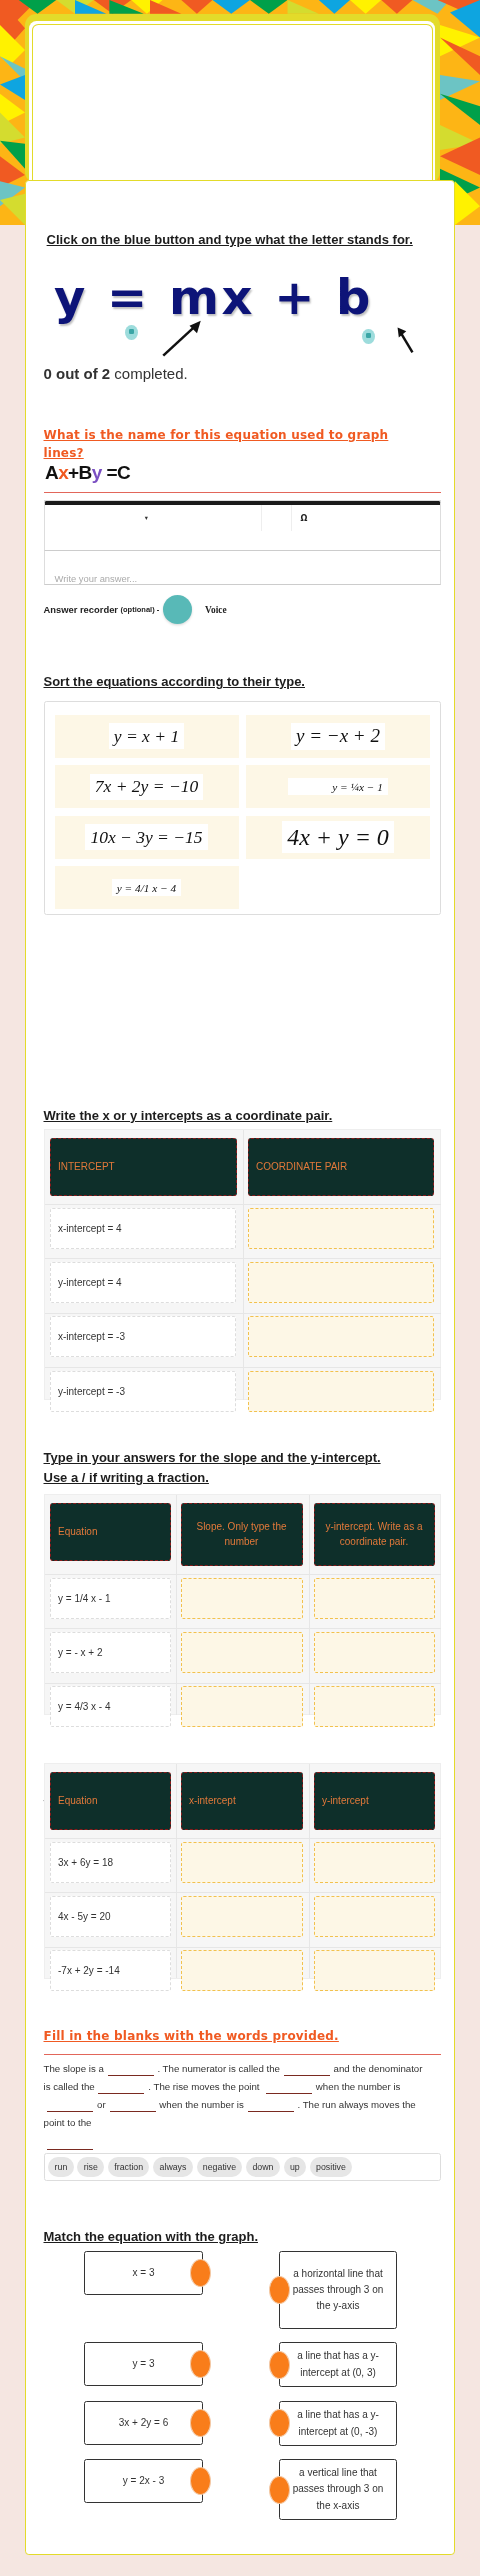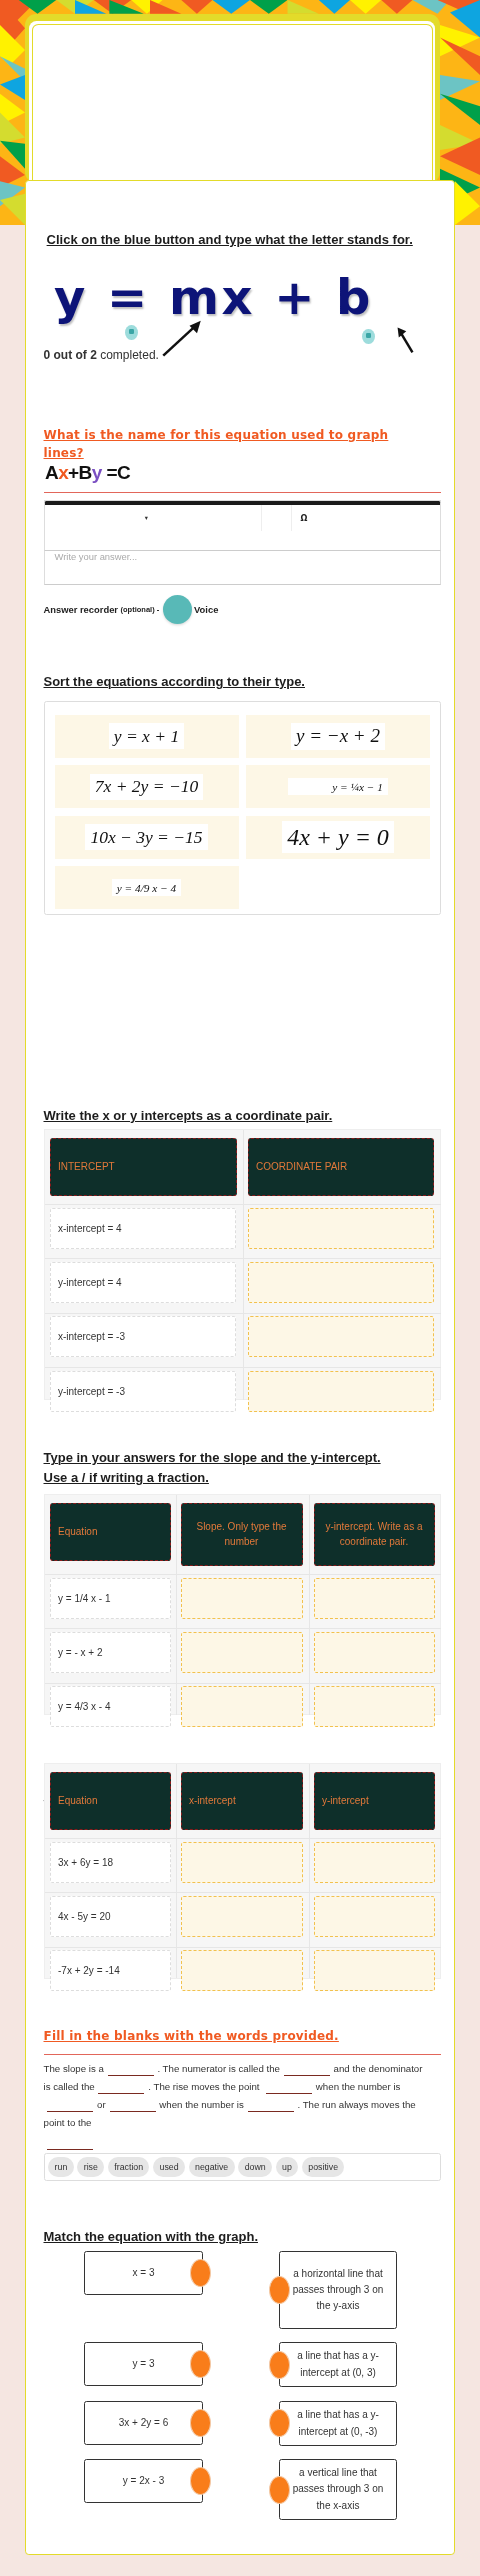--- a/index.html
+++ b/index.html
@@ -152,50 +152,50 @@
       <polygon points="70,4 52,12 64,24" fill="#111"></polygon>
     </svg>
     <svg style="position:absolute; left:341px; top:56px;" width="25" height="31" viewBox="0 0 40 50">
       <line x1="28" y1="44" x2="10" y2="14" stroke="#111" stroke-width="4"></line>
       <polygon points="4,4 18,10 6,20" fill="#111"></polygon>
     </svg>
   </div>
   <div class="abs hotspot" style="left:99px; top:144px;"></div>
   <div class="abs hotspot" style="left:336px; top:148px;"></div>
 
-  <div class="abs body-txt" style="left:17.5px; top:167px; font-size:12px;">
+  <div class="abs body-txt" style="left:17.5px; top:184px; font-size:15px;">
     <b>0 out of 2</b>
     <span>completed.</span>
   </div>
 
   <div class="abs h-orange" style="left:17.5px; top:245px; width:388px;">What is the name for this equation used to graph lines?</div>
   <div class="abs" style="left:19px; top:281px; font-family:'Liberation Sans',sans-serif; font-size:19px; font-weight:bold; letter-spacing:-0.6px;">
     <span style="color:#111">A</span><span style="color:#f05a22">x</span><span style="color:#111">+</span><span style="color:#111">B</span><span style="color:#7a4fc2">y</span>
     <span style="color:#111">=</span><span style="color:#111">C</span>
   </div>
   <div class="abs" style="left:17.5px; top:311px; width:397px; height:0.6px; background:#e2665a;"></div>
 
   <div class="abs editor" style="left:17.5px; top:319px; width:397px; height:68px;">
     <div class="editor-top"></div>
     <div style="position:absolute; left:0; top:3.8px; width:216px; height:26px; display:flex; align-items:center; justify-content:center;">
       <span style="font-size:6.3px; color:#333; margin-left:-12.5px;">▾</span>
     </div>
     <div style="position:absolute; left:216px; top:3.8px; width:0.6px; height:26px; background:#eee;"></div>
     <div style="position:absolute; left:246px; top:3.8px; width:0.6px; height:26px; background:#eee;"></div>
     <div style="position:absolute; left:250px; top:3.8px; width:19px; height:26px; display:flex; align-items:center; justify-content:center; font-weight:bold; font-size:8.1px; color:#222;">Ω</div>
   </div>
-  <div class="abs answer-box" style="left:17.5px; top:369px; width:397px; height:35px; display:flex; align-items:flex-start; padding-left:10px;">
+  <div class="abs answer-box" style="left:17.5px; top:369px; width:397px; height:35px; display:flex; align-items:flex-end; padding-left:10px;">
     <span class="body-txt" style="color:#aaa; font-size:9.4px;">Write your answer...</span>
   </div>
 
   <div class="abs" style="left:17.5px; top:414px; display:flex; align-items:center; font-family:'Liberation Sans',sans-serif; font-weight:bold; font-size:9.4px; color:#222;">
     <span>Answer recorder</span>
     <span style="font-size:7.5px; margin-left:2.5px;">(optional) -</span>
     <span class="voice-dot" style="margin-left:3.8px;"></span>
-    <span style="margin-left:2px;">Voice</span>
+    <span style="margin-left:13px;font-family:Liberation Serif, serif;">Voice</span>
   </div>
 
   <div class="abs h-title" style="left:17.5px; top:490px;">Sort the equations according to their type.</div>
   <div class="abs sort-box" style="left:17.5px; top:520px; width:397px; height:214px;">
     <div id="sortGrid" style="position:absolute; left:10px; top:12.5px; width:377px; display:grid; grid-template-columns:184px 184px; column-gap:7.5px; row-gap:7.5px;">
         <div class="sort-tile" style="height: 43px;">
           <span class="sort-eq" style="font-size: 17.5px;">y = x + 1</span>
         </div>
         <div class="sort-tile" style="height: 43px;">
           <span class="sort-eq" style="font-size: 19px;">y = −x + 2</span>
@@ -206,21 +206,21 @@
         <div class="sort-tile" style="height: 43px;">
           <span class="sort-eq" style="font-size: 11.3px; padding-left: 44px;">y = ¼x − 1</span>
         </div>
         <div class="sort-tile" style="height: 43px;">
           <span class="sort-eq" style="font-size: 17.5px;">10x − 3y = −15</span>
         </div>
         <div class="sort-tile" style="height: 43px;">
           <span class="sort-eq" style="font-size: 24px;">4x + y = 0</span>
         </div>
         <div class="sort-tile" style="height: 43px;">
-          <span class="sort-eq" style="font-size: 11.3px;">y = 4/9 x − 4</span>
+          <span class="sort-eq" style="font-size: 11.3px;">y = 4/1 x − 4</span>
         </div>
       </div>
   </div>
 
 
   <div class="abs h-title" style="left:17.5px; top:924px;">Write the x or y intercepts as a coordinate pair.</div>
   <div class="abs tbl" style="left:17.5px; top:948px; width:397px; height:271px;">
     <div class="col-sep" style="left:198px; top:0; height:270px;"></div>
     <div class="abs th" style="left:5px; top:7.5px; width:187px; height:58px;">INTERCEPT</div>
     <div class="abs th" style="left:203px; top:7.5px; width:186px; height:58px;">COORDINATE PAIR</div>
@@ -291,21 +291,21 @@
   <div class="abs body-txt" style="left:17.5px; top:1879px; width:388px; font-size:9.7px; line-height:18px; color:#333;">
     <span>The slope is a</span><span class="blank"></span><span>. The numerator is called the</span><span class="blank"></span><span>and the denominator is called the</span><span class="blank"></span><span>. The rise moves the point</span>
     <span class="blank"></span><span>when the number is</span><span class="blank"></span><span>or</span><span class="blank"></span><span>when the number is</span><span class="blank"></span><span>. The run always moves the point to the</span>
     <br><span class="blank" style="margin-top:6.3px;"></span>
   </div>
   <div class="abs word-bank" style="left:17.5px; top:1972px; width:397px; height:27.5px; padding:3.1px 3.8px;">
     <div id="wordBank" style="display:flex;">
         <span class="chip">run</span>
         <span class="chip">rise</span>
         <span class="chip">fraction</span>
-        <span class="chip">used</span>
+        <span class="chip">always</span>
         <span class="chip">negative</span>
         <span class="chip">down</span>
         <span class="chip">up</span>
         <span class="chip">positive</span>
       </div>
   </div>
 
   <div class="abs h-title" style="left:17.5px; top:2045px;">Match the equation with the graph.</div>
   <div id="matchArea" class="abs" style="left:0; top:0; width:430px; height:2370px; pointer-events:none;">
       <div class="m-box" style="position: absolute; left: 58px; width: 119px; top: 2070px; height: 44px; pointer-events: auto;">x = 3</div>

